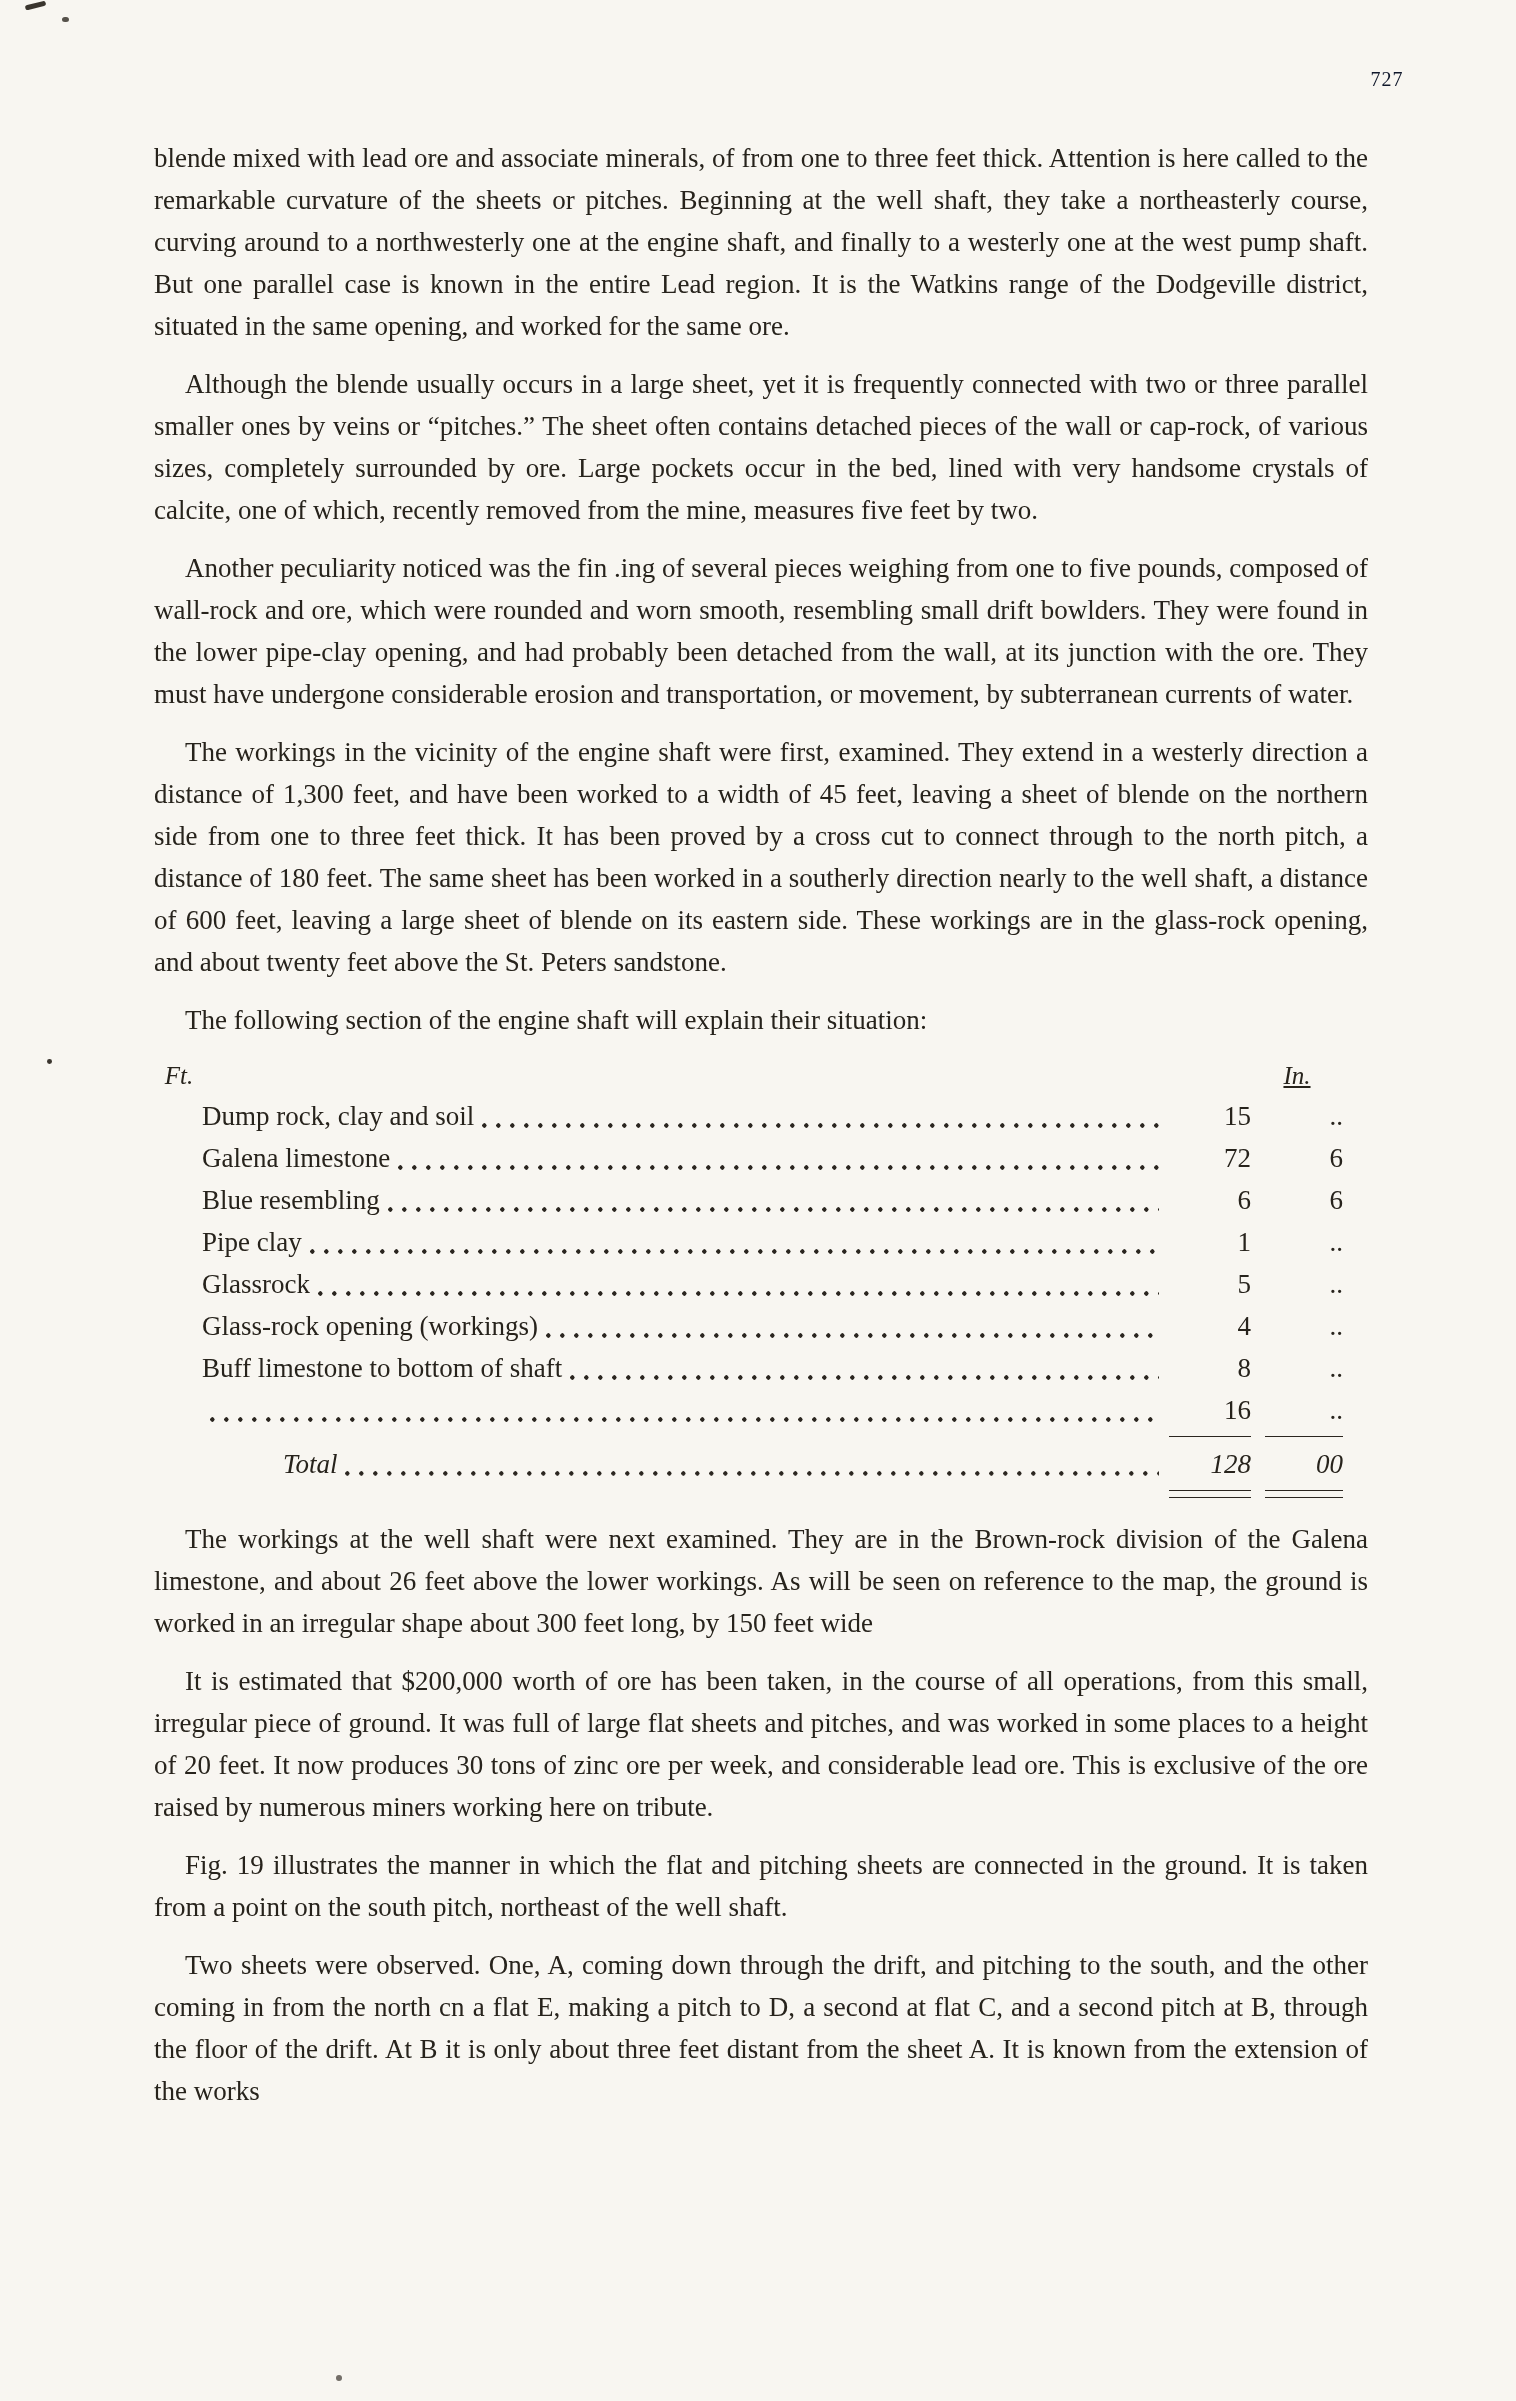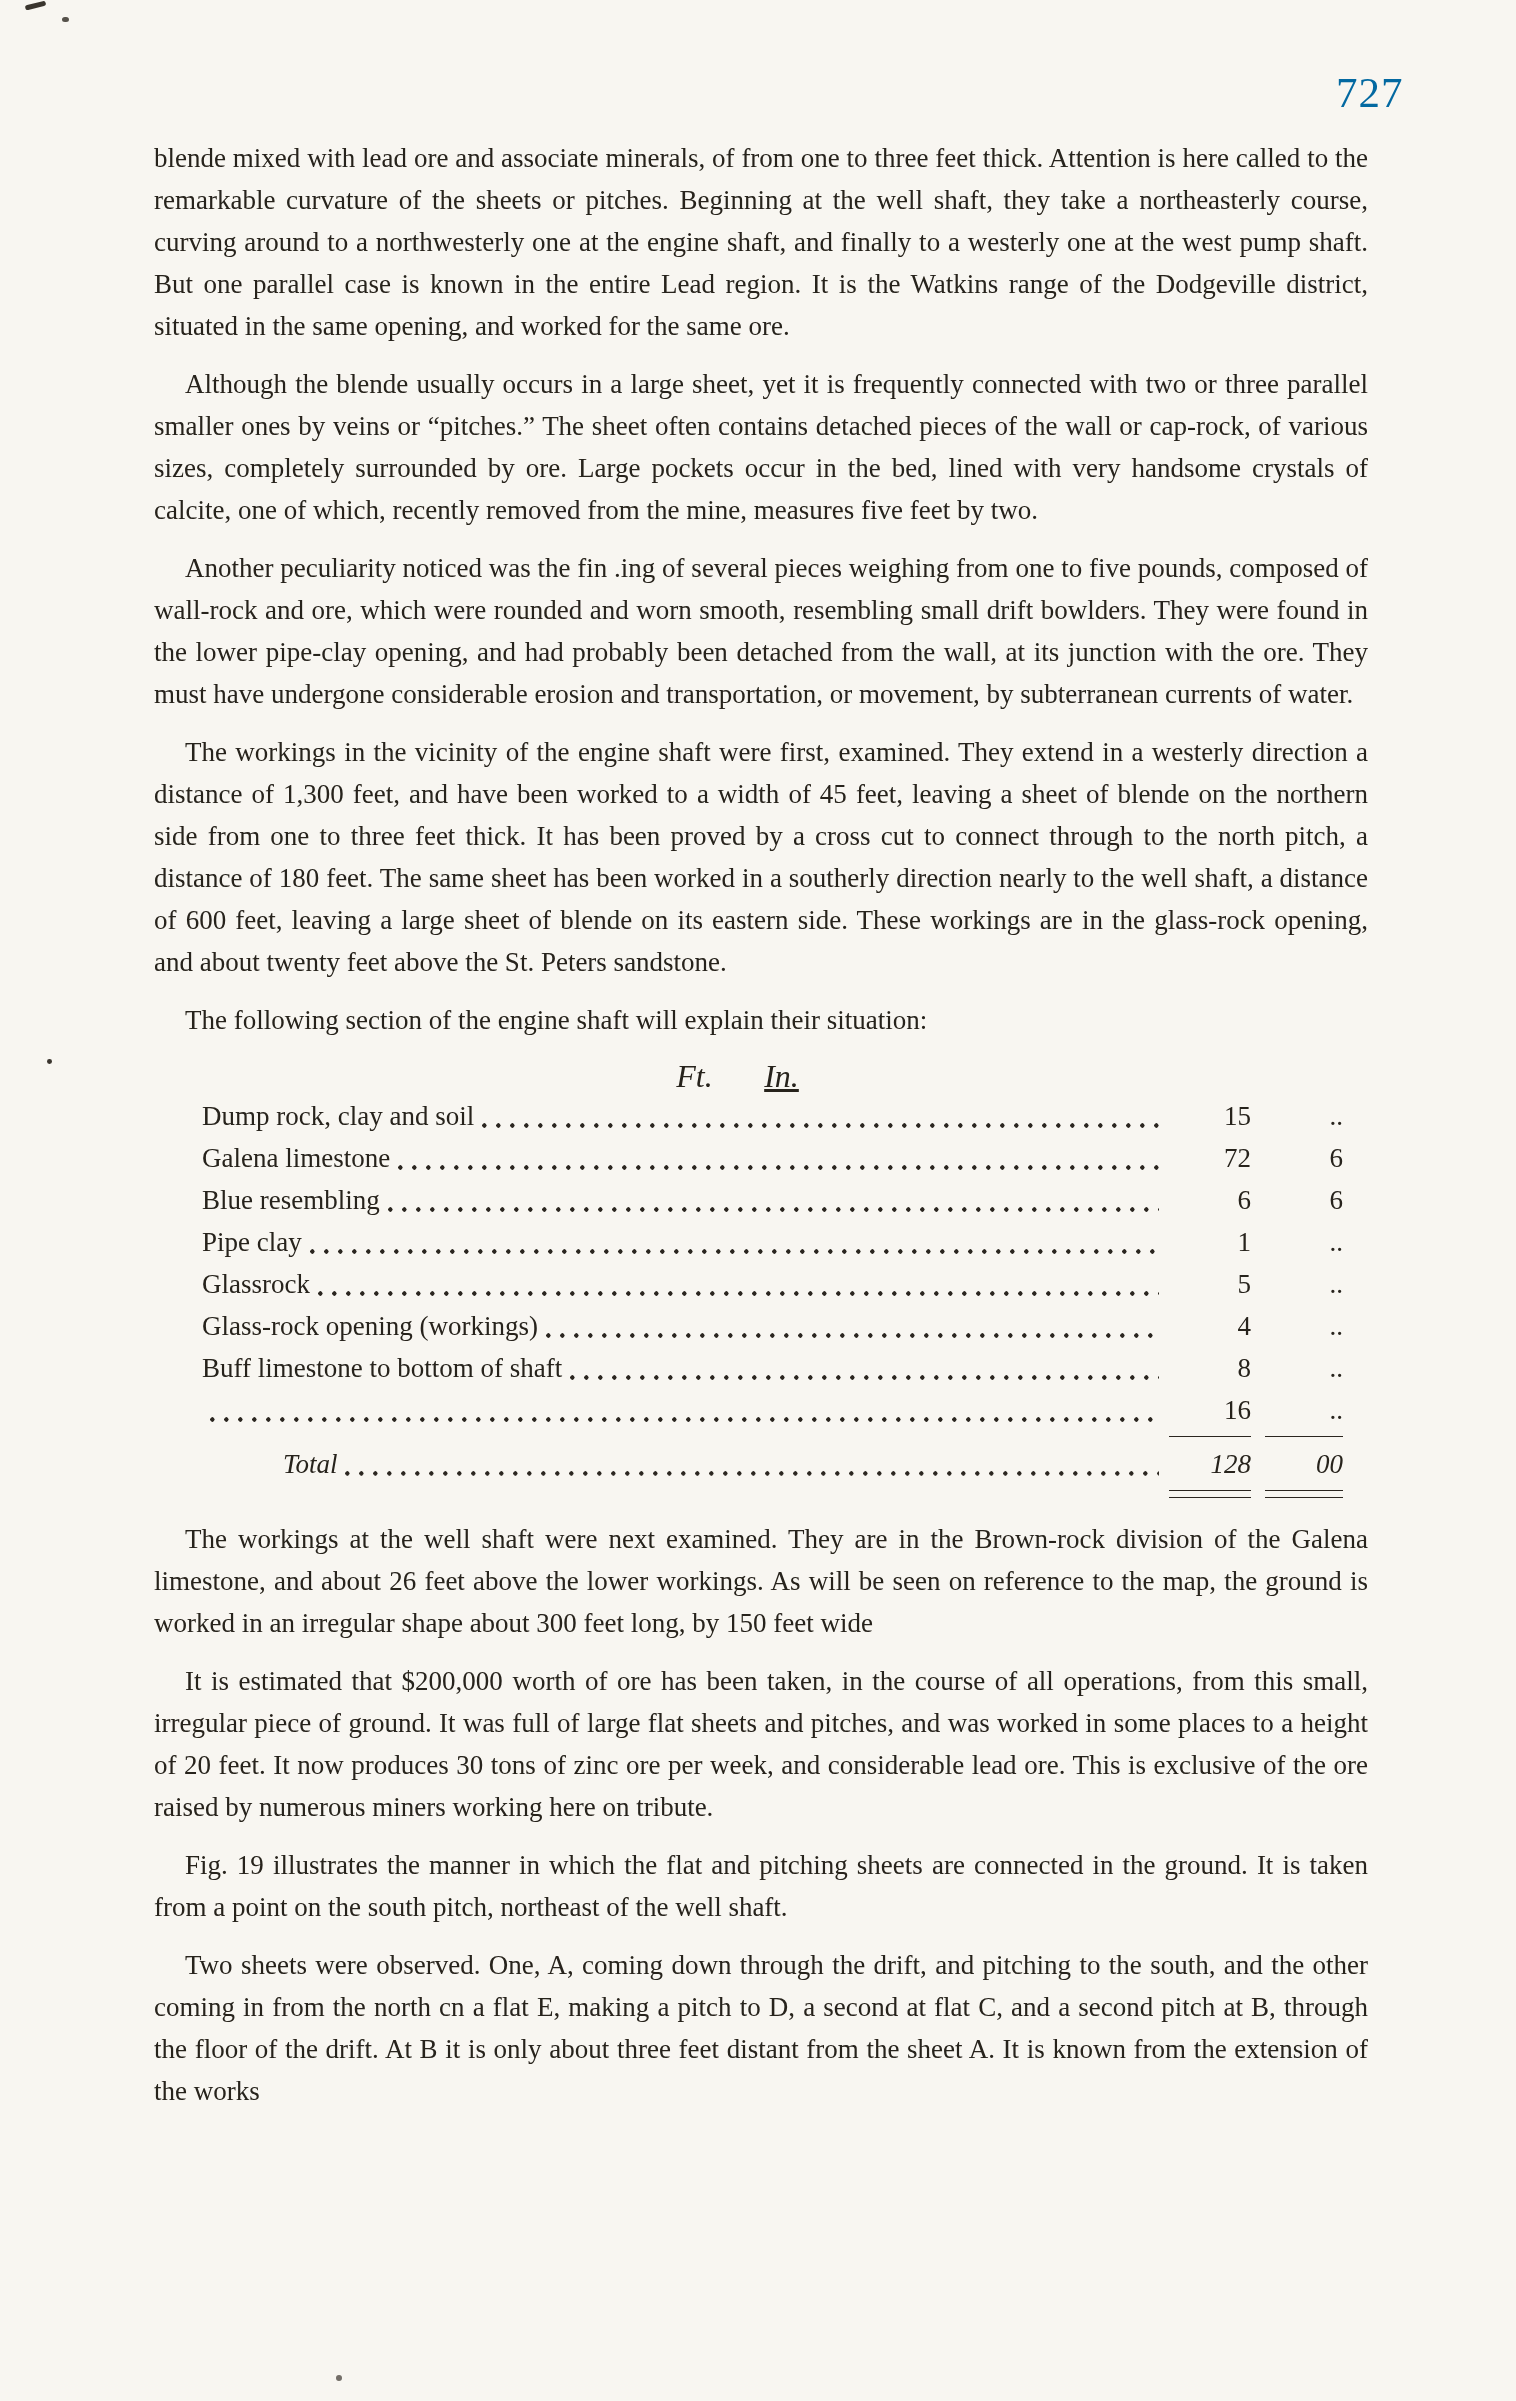--- a/index.html
+++ b/index.html
@@ -29,23 +29,23 @@
     text-align: center;
     font-size: 28px;
     letter-spacing: 3.4px;
     color: #2e2a25;
     transform: translateX(-58px);
   }
   .page-num {
     position: absolute;
     right: -19.4px;
     top: -3.9px;
-    font-size: 43px;
+    font-size: 20px;
     letter-spacing: 1px;
-    color: #0369a1;
+    color: #0f172a;
   }
   
   .content {
     position: absolute;
     top: 121px;
     left: 138px;
     width: 1246px;
     font-size: 27px;
     line-height: 42px;
     text-align: justify;
@@ -54,24 +54,24 @@
   p.para {
     margin: 16px;
     text-indent: 31px;
   }
   p.para.noindent { text-indent: 0; }
 
   
   .shaft-table { margin: 6.8px 0 17.5px 0; }
   .t-head {
     display: flex;
-    justify-content: center;
+    justify-content: space-between;
     padding-right: 41px;
     font-style: italic;
-    font-size: 32px;
+    font-size: 25px;
     line-height: 38px;
   }
   .t-head .hft { width: 82px; text-align: center; }
   .t-head .hin { width: 92px; text-align: center; text-decoration: underline; }
 
   .t-row {
     display: flex;
     align-items: center;
     padding-left: 64px;
     padding-right: 41px;

